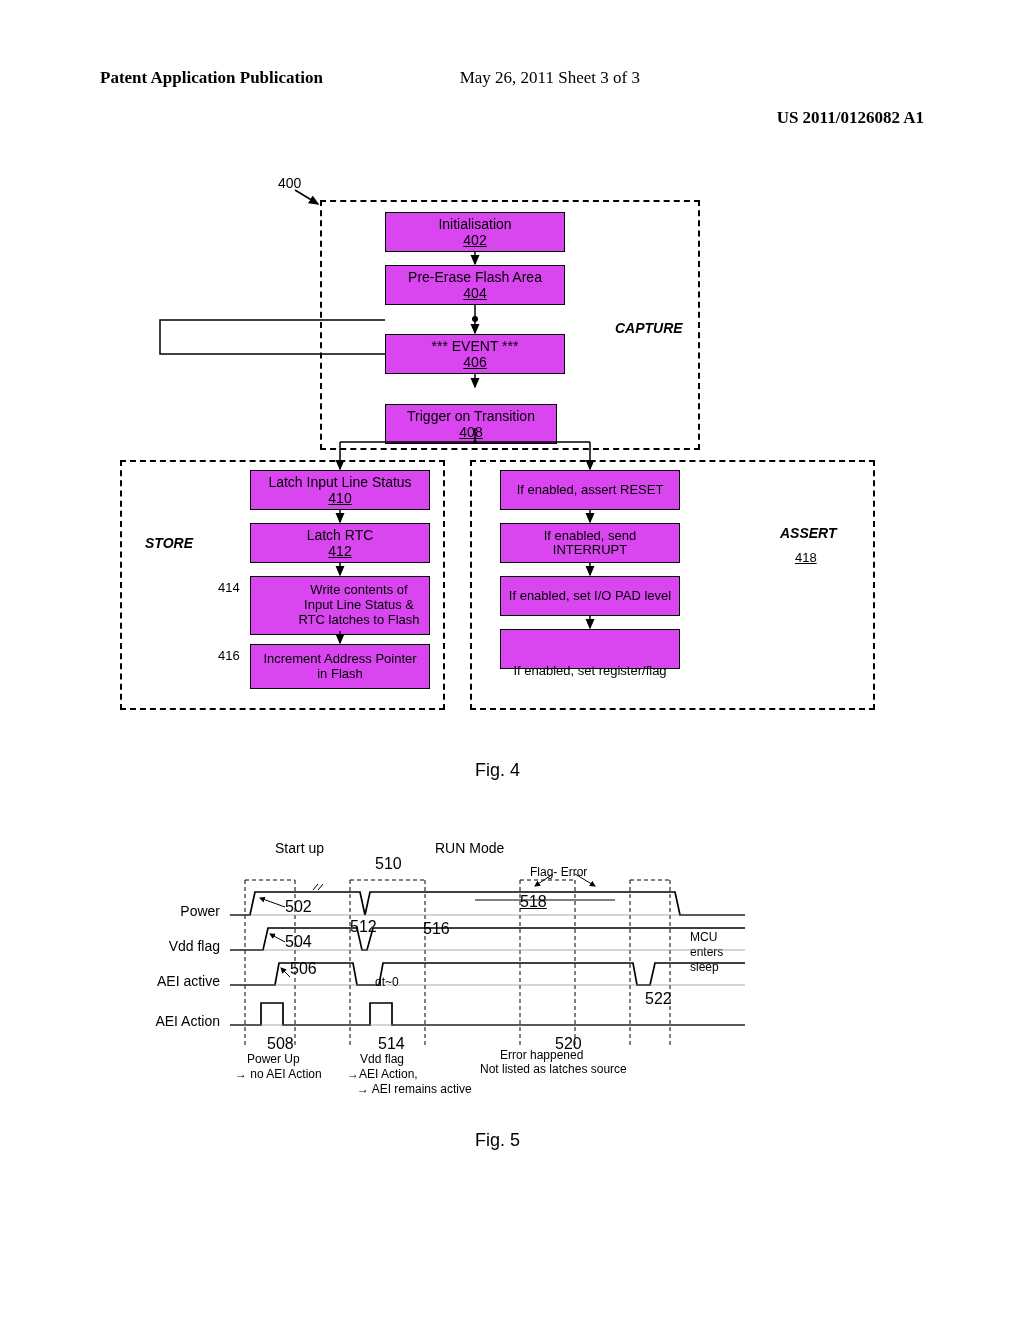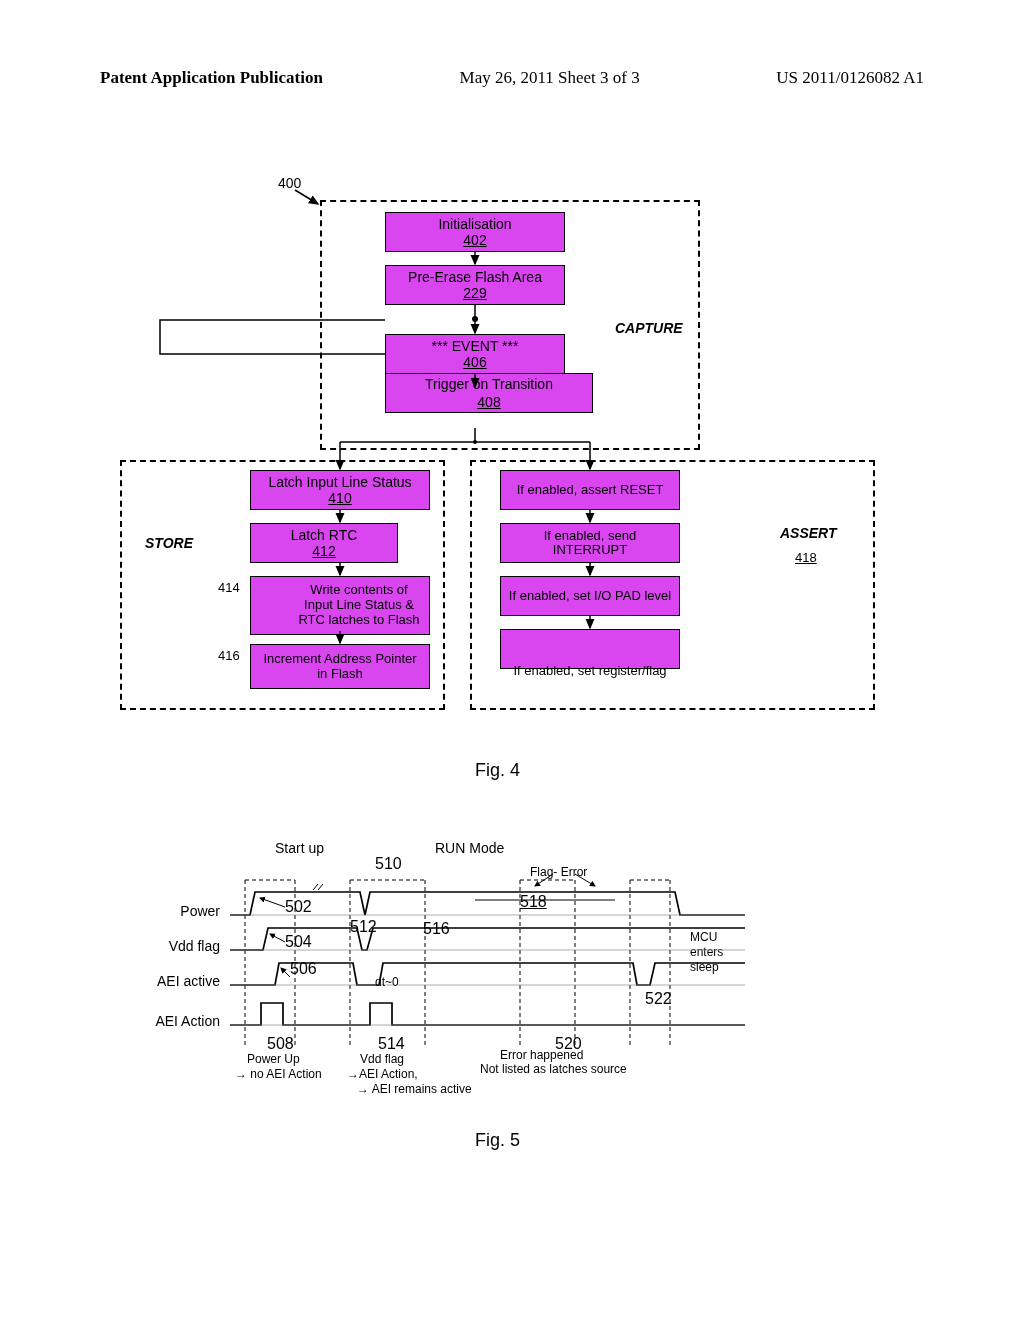--- a/index.html
+++ b/index.html
@@ -13,21 +13,21 @@
   .header {
     position: absolute;
     top: 68px;
     left: 0; right: 0;
     display: flex;
     justify-content: space-between;
     padding: 0 100px;
     font-size: 17px;
   }
   .header .left { font-weight: bold; }
-  .header .right { font-weight: normal; }
+  .header .right { font-weight: bold; margin-top: 40px; }
   .header .center { font-weight: normal; }
 
   
   .fig4 {
     position: absolute;
     top: 160px; left: 100px; width: 820px; height: 610px;
   }
   .dash {
     position: absolute;
     border: 2.5px dashed #000;
@@ -98,36 +98,36 @@
   <div class="dash" style="left:370px; top:300px; width:405px; height:250px;"></div>
   <span class="lbl" style="left:680px; top:365px;">ASSERT</span>
   <span class="lbl-num" style="left:695px; top:390px; text-decoration:underline;">418</span>
 
   <div class="box" style="left:285px; top:52px; width:180px; height:40px;">
     <span>Initialisation</span>
     <span class="num">402</span>
   </div>
   <div class="box" style="left:285px; top:105px; width:180px; height:40px;">
     <span>Pre-Erase Flash Area</span>
-    <span class="num">229</span>
+    <span class="num">404</span>
   </div>
   <div class="box" style="left:285px; top:174px; width:180px; height:40px;">
     <span>*** EVENT ***</span>
     <span class="num">406</span>
   </div>
-  <div class="box" style="left:285px; top:213px; width:208px; height:40px;justify-content:space-between;">
+  <div class="box" style="left:285px; top:244px; width:172px; height:40px;">
     <span>Trigger on Transition</span>
     <span class="num">408</span>
   </div>
 
   <div class="box" style="left:150px; top:310px; width:180px; height:40px;">
     <span>Latch Input Line Status</span>
     <span class="num">410</span>
   </div>
-  <div class="box" style="left:150px; top:363px; width:148px; height:40px;">
+  <div class="box" style="left:150px; top:363px; width:180px; height:40px;">
     <span>Latch RTC</span>
     <span class="num">412</span>
   </div>
   <div class="box" style="left:150px; top:416px; width:180px; height:59px;padding-left:44px;">
     <span style="font-size:13px; line-height:1.15;">Write contents of Input Line Status &amp; RTC latches to Flash</span>
   </div>
   <span class="lbl-num" style="left:118px; top:420px;">414</span>
   <div class="box" style="left:150px; top:484px; width:180px; height:45px;">
     <span style="font-size:13px; line-height:1.15;">Increment Address Pointer in Flash</span>
   </div>

